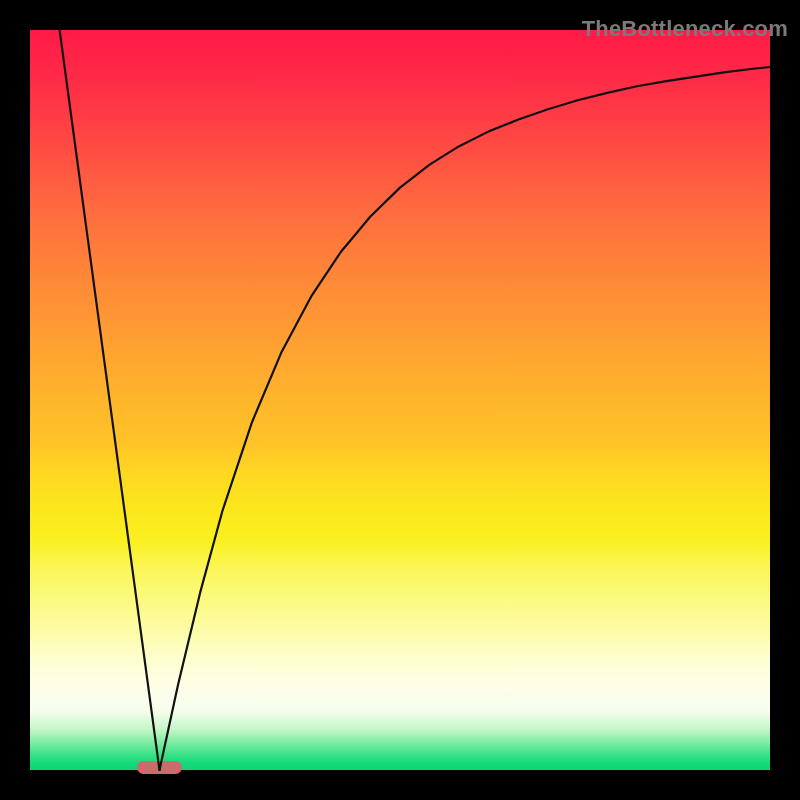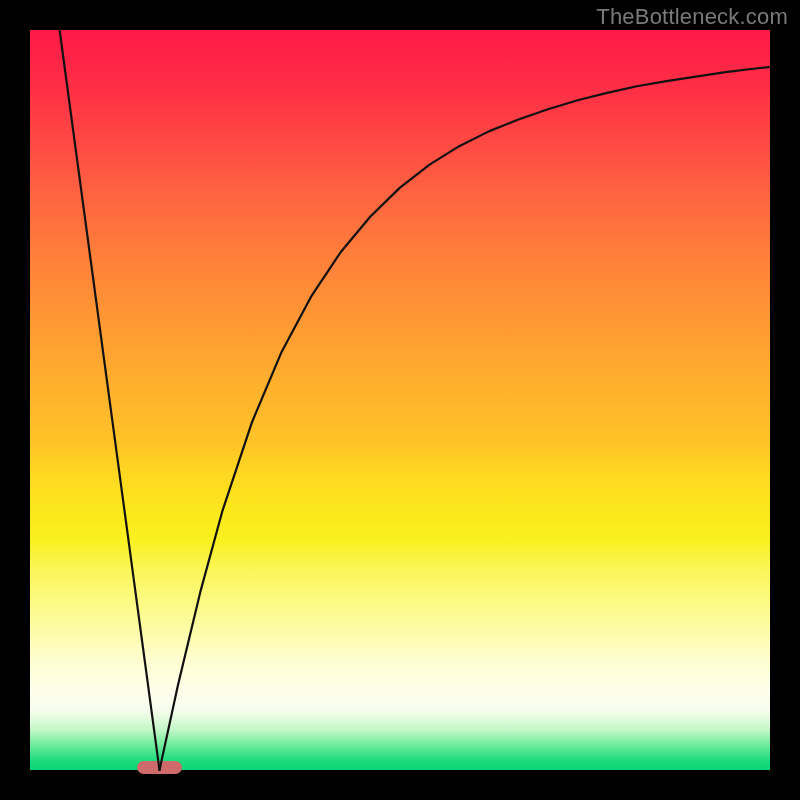--- a/index.html
+++ b/index.html
@@ -12,25 +12,25 @@
     font-family: Arial, Helvetica, sans-serif;
   }
   .frame {
     position: relative;
     width: 800px;
     height: 800px;
     background: #000;
   }
   .watermark {
     position: absolute;
-    top: 4px;
+    top: 16px;
     right: 12px;
     color: #7a7a7a;
     font-size: 22px;
-    font-weight: 400;
+    font-weight: 700;
     letter-spacing: 0.2px;
     z-index: 5;
   }
   .plot-area {
     position: absolute;
     left: 30px;
     top: 30px;
     width: 740px;
     height: 740px;
     overflow: visible;

